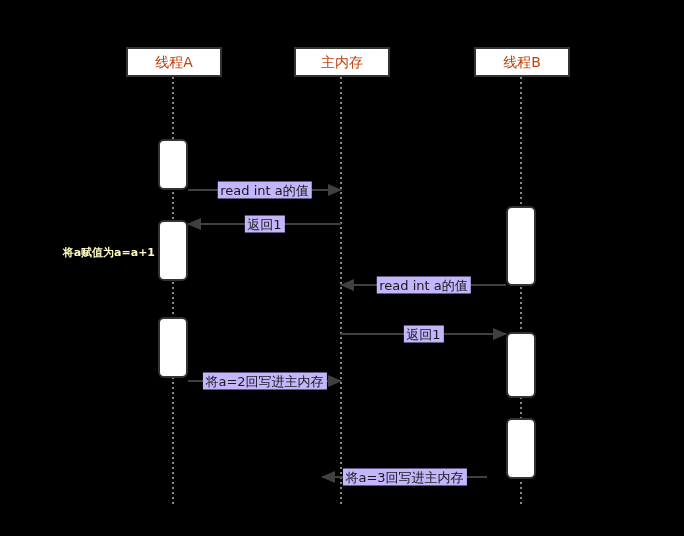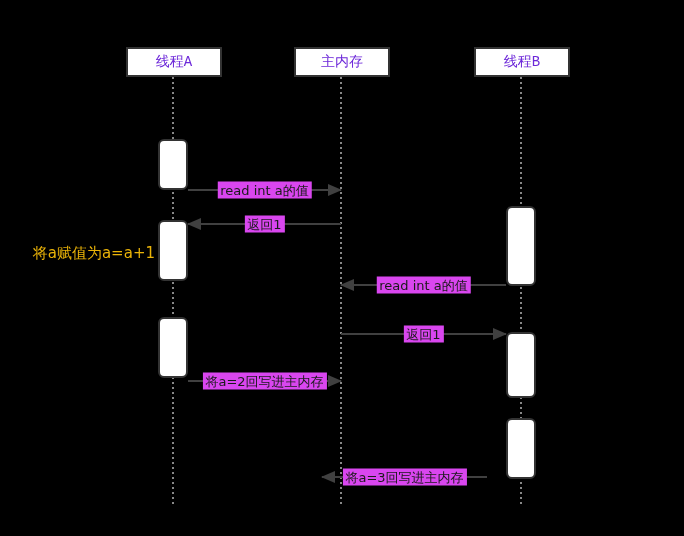--- a/index.html
+++ b/index.html
@@ -17,26 +17,25 @@
   }
   
   .actor {
     position: absolute;
     top: 47px;
     width: 96px;
     height: 30px;
     box-sizing: border-box;
     background: #ffffff;
     border: 2px solid #333333;
-    color: #6d28d9;
+    color: #c2410c;
     font-size: 14px;
     line-height: 26px;
     text-align: center;
     white-space: nowrap;
-    font-family: Liberation Mono, monospace;
   }
   
   .lifeline {
     position: absolute;
     top: 77px;
     width: 2px;
     height: 428px;
     background: repeating-linear-gradient(
       to bottom,
       #888888 0px, #888888 2px,
@@ -82,34 +81,35 @@
     left: -1px;
     border-top: 6px solid transparent;
     border-bottom: 6px solid transparent;
     border-right: 14px solid #404040;
   }
   .arrow .msg {
     position: absolute;
     left: 50%;
     top: 50%;
     transform: translate(-50%, -50%);
-    background: #d946ef;
+    background: #c4b5fd;
     color: #1a1a1a;
     font-size: 13px;
     line-height: 17px;
     padding: 0 3px;
     white-space: nowrap;
   }
   
   .note {
     position: absolute;
-    color: #eab308;
-    font-size: 15px;
+    color: #fef9c3;
+    font-size: 11px;
     line-height: 16px;
     white-space: nowrap;
+    font-weight: bold;
   }
 </style>
 </head>
 <body>
 
 <div class="canvas">
 
   <div class="lifeline" style="left:172px"></div>
   <div class="lifeline" style="left:340px"></div>
   <div class="lifeline" style="left:520px"></div>

